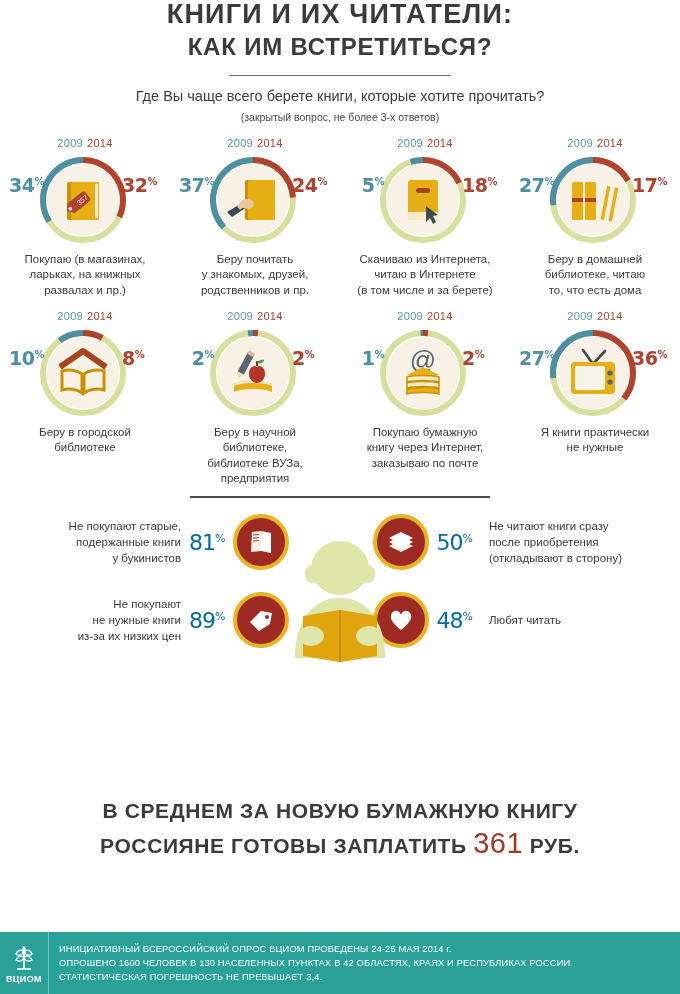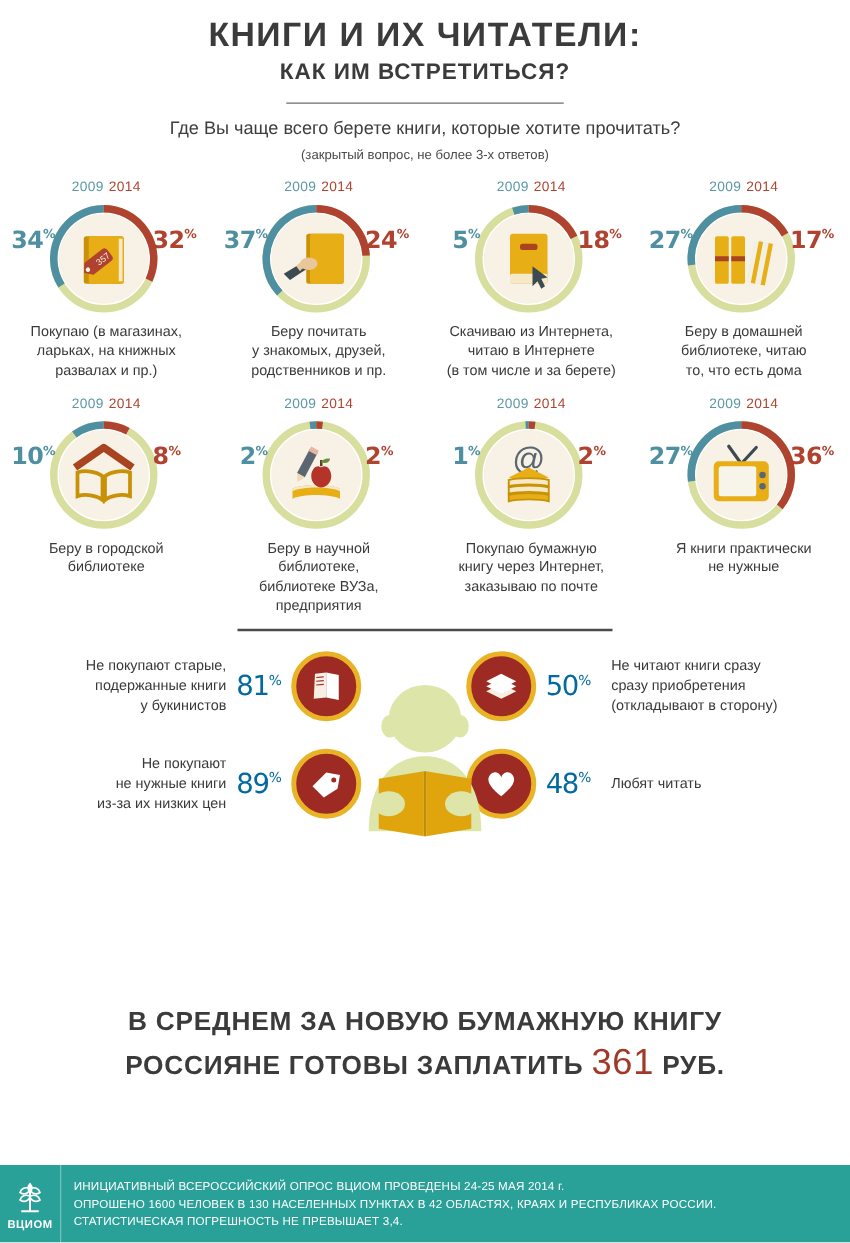--- a/index.html
+++ b/index.html
@@ -5,27 +5,27 @@
   * { box-sizing: border-box; margin: 0; padding: 0; }
   html, body {
     width: 680px; height: 994px;
     background: #ffffff;
     font-family: "Liberation Sans", "DejaVu Sans", sans-serif;
     overflow: hidden;
   }
   .page { position: relative; width: 680px; height: 994px; background:#fff; }
 
   
-  .header { padding-top: 14px; text-align: center; }
+  .header { text-align: center; }
   .title-main {
     font-size: 27px; font-weight: 700; letter-spacing: 1.2px;
     color: #3b3b3b; line-height: 1.08;
   }
   .title-sub {
-    font-size: 18px; font-weight: 700; letter-spacing: 0.8px;
+    font-size: 24px; font-weight: 700; letter-spacing: 0.8px;
     color: #3b3b3b; margin-top: 4px;
   }
   .rule-top {
     width: 222px; height: 1px; background: #6d6d6d;
     margin: 14px auto 0;
   }
   .question {
     font-size: 14.5px; color: #3d3d3d; margin-top: 12px; font-weight: 400;
   }
   .question-note {
@@ -394,21 +394,21 @@
           <path d="M15 5 L27 11 L15 17 L3 11 Z" fill="#ffffff"></path>
           <path d="M15 13 L27 19 L15 25 L3 19 Z" fill="#f6efe4"></path>
           <path d="M15 9 L27 15 L15 21 L3 15 Z" fill="#ffffff"></path>
         </svg>
       </div>
       <div class="stat-num" style="margin:0 6px 0 8px">
         <span>50</span><sup>%</sup>
       </div>
       <div class="stat-txt l" style="width:186px">
           <div>Не читают книги сразу</div>
-          <div>сразу приобретения</div>
+          <div>после приобретения</div>
           <div>(откладывают в сторону)</div>
         </div>
     </div>
 
     <div class="stat-row">
       <div class="stat-txt r" style="width:176px">
           <div>Не покупают</div>
           <div>не нужные книги</div>
           <div>из-за их низких цен</div>
         </div>

